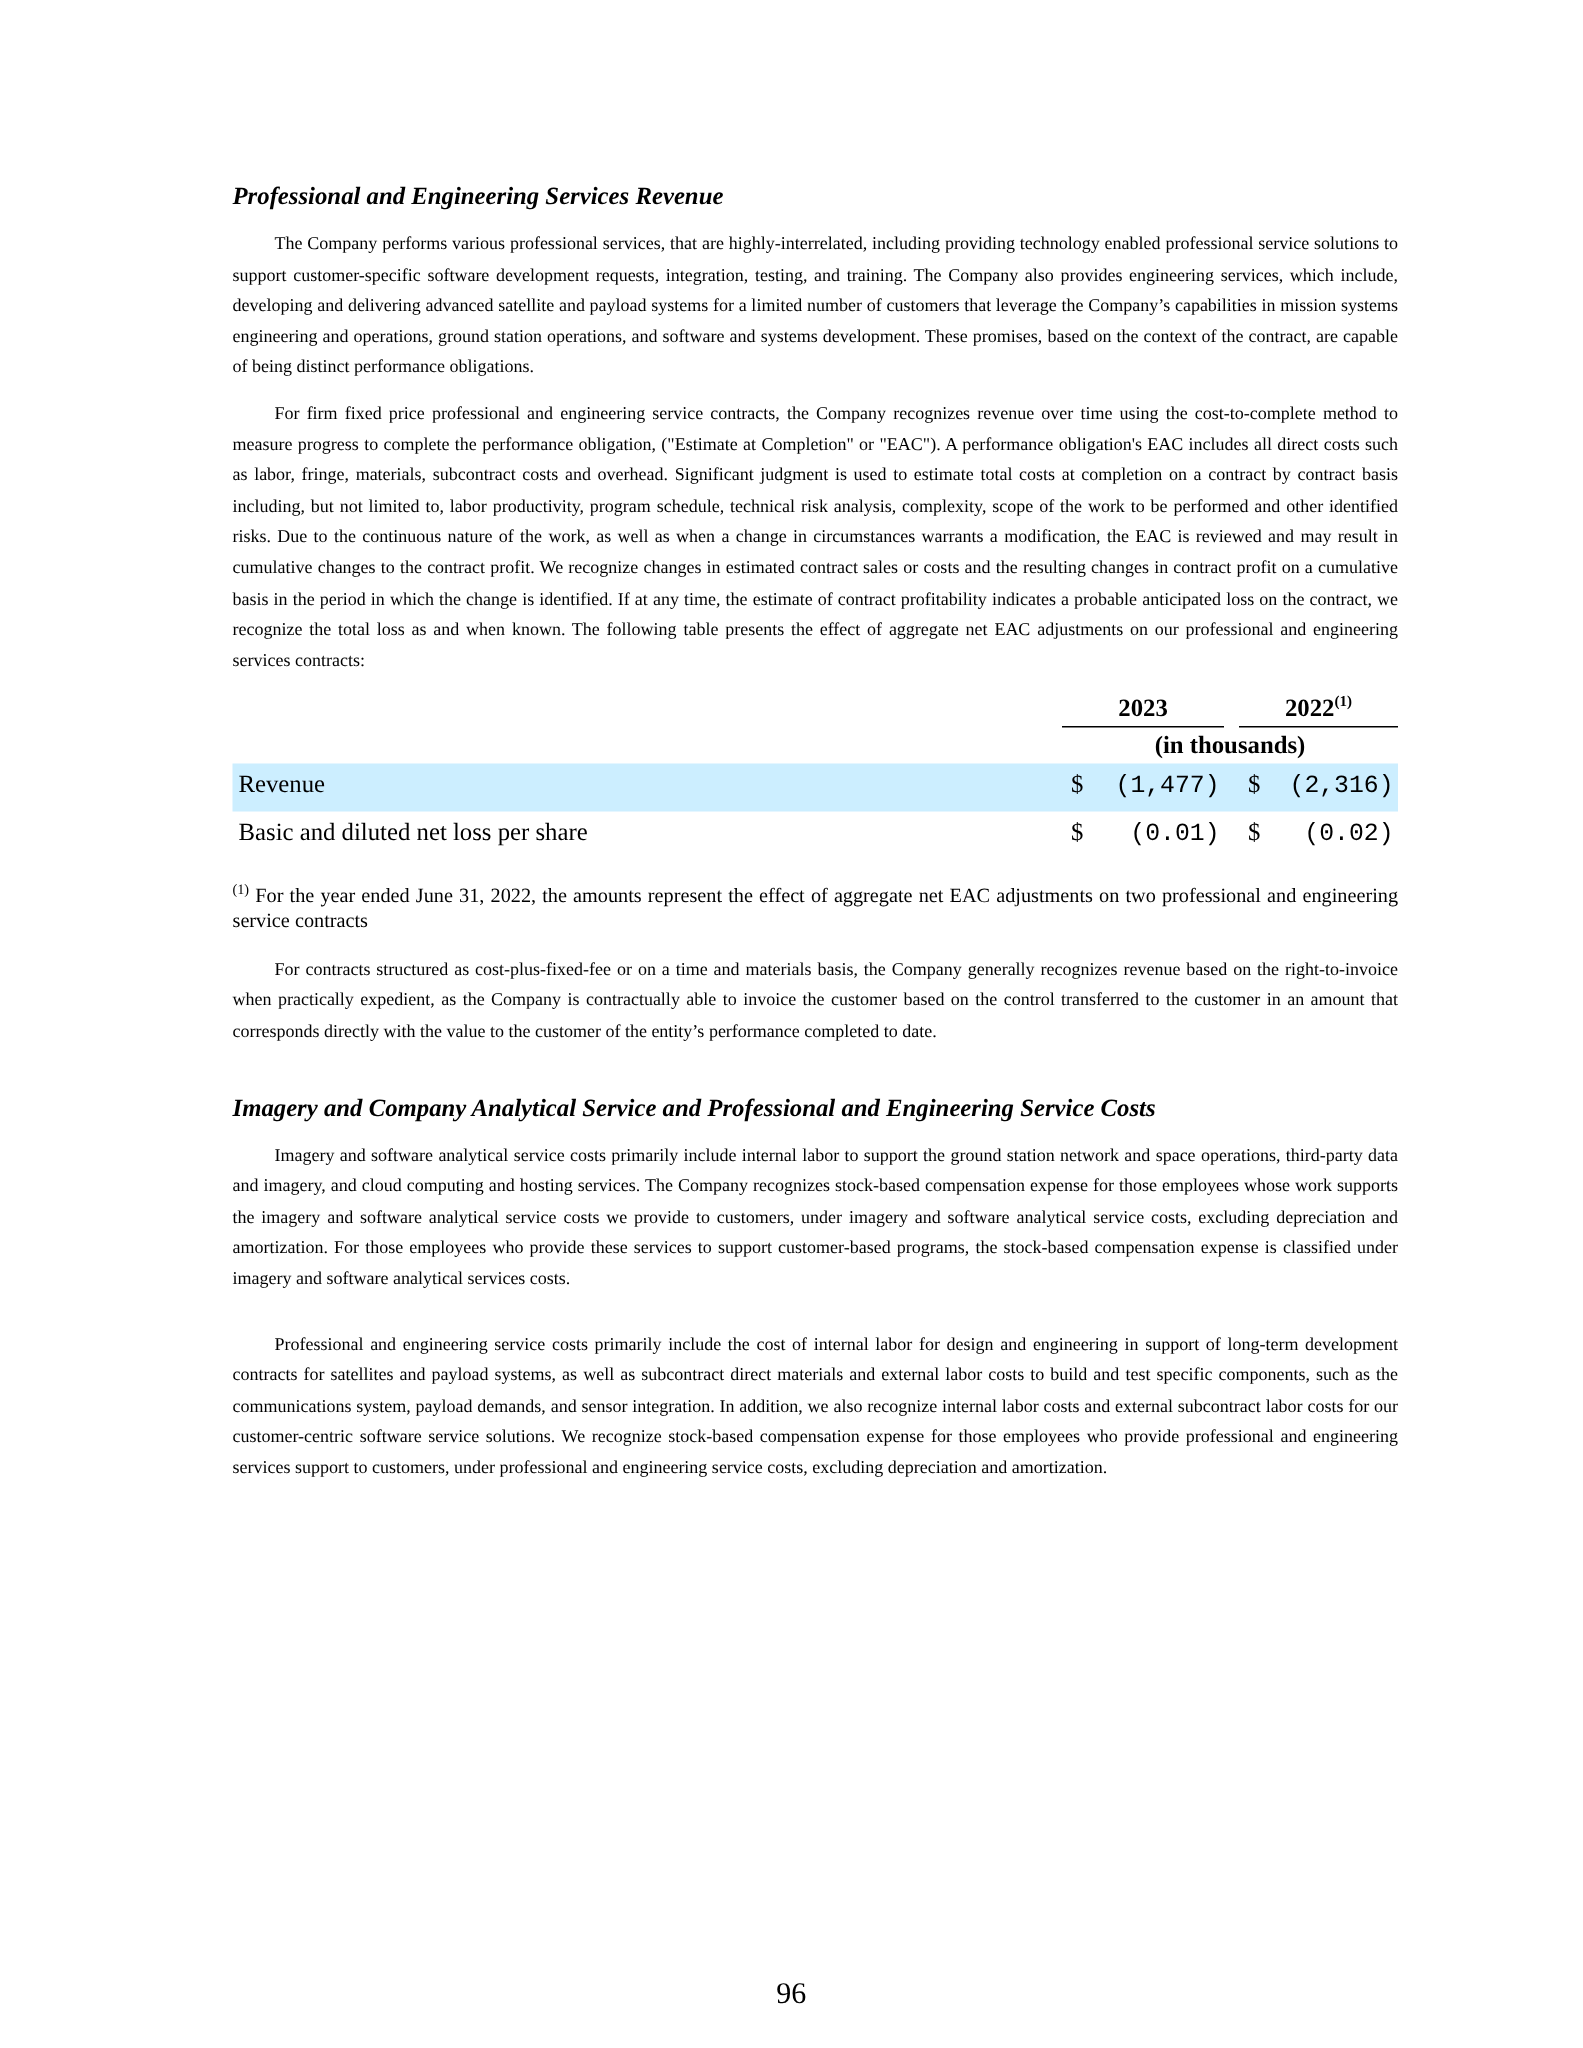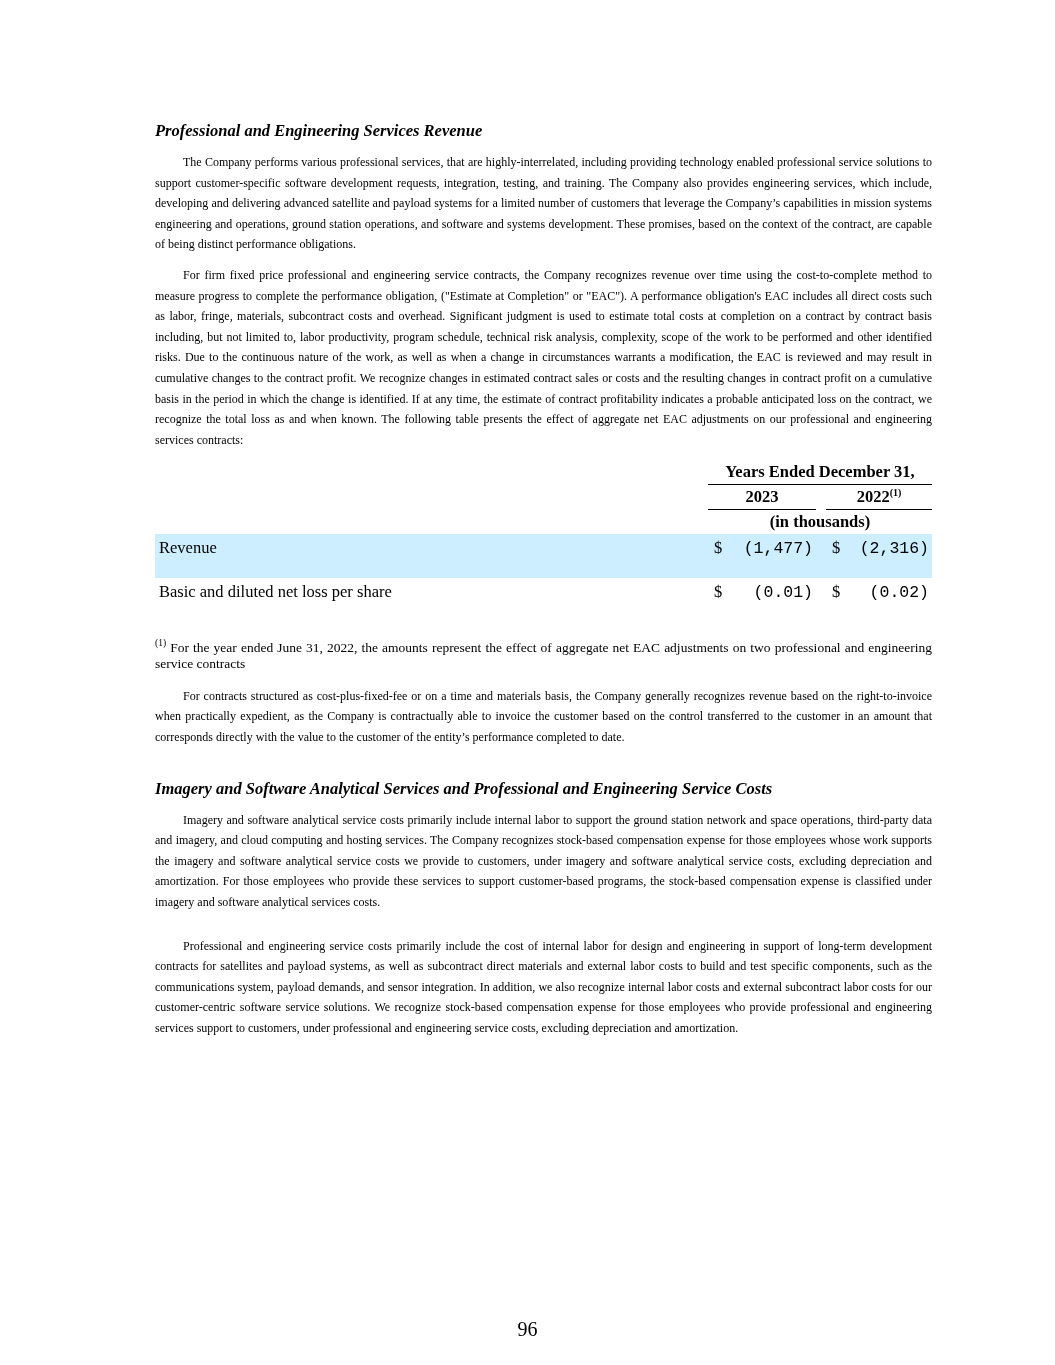--- a/index.html
+++ b/index.html
@@ -30,21 +30,21 @@
     width:100%; border-collapse:collapse;
     margin:8px 0 0 0; font-size:16.5px;
   }
   .fin-table td { vertical-align:bottom; padding:2px 0; }
   .fin-table .hdr { font-weight:bold; }
   .fin-table .center { text-align:center; }
   .fin-table .underline { border-bottom:1.5px solid #000; }
   .fin-table .hdr-sup { font-size:10px; vertical-align:super; line-height:0; font-weight:bold; }
   .fin-table .cur { text-align:left; padding-left:6px; }
   .fin-table .val { text-align:right; padding-right:3px;font-family:Liberation Mono, monospace; }
-  .fin-table .data-row td { padding-top:4px; padding-bottom:20px; }
+  .fin-table .data-row td { padding-top:4px; padding-bottom:8px; }
   .fin-table .highlight td { background:var(--highlight,#cceeff); }
   .fin-table .row-label { padding-left:4px; }
 
   .footnote {
     font-size:13.5px; line-height:16.5px;
     text-align:justify;
     margin:13px 0 13px 0;
   }
   .footnote sup { font-size:9.5px; }
 
@@ -70,24 +70,20 @@
         <col style="width:553px">
         <col style="width:24px">
         <col style="width:84px">
         <col style="width:10px">
         <col style="width:22px">
         <col style="width:84px">
       </colgroup>
       <tbody>
         <tr>
           <td class="plain"></td>
-          <td colspan="5" class="hdr center underline">Years Ended December 31,</td>
-        </tr>
-        <tr>
-          <td class="plain"></td>
           <td colspan="2" class="hdr center underline"><span>2023</span></td>
           <td class="plain"></td>
           <td colspan="2" class="hdr center underline"><span>2022</span><sup class="hdr-sup">(1)</sup></td>
         </tr>
         <tr>
           <td class="plain"></td>
           <td colspan="5" class="hdr center">(in thousands)</td>
         </tr>
         <tr class="data-row highlight">
           <td class="row-label">Revenue</td>
@@ -105,21 +101,21 @@
           <td class="cur">$</td>
           <td class="val">(0.02)</td>
         </tr>
       </tbody>
     </table>
 
     <p class="footnote"><sup>(1)</sup> <span>For the year ended June 31, 2022, the amounts represent the effect of aggregate net EAC adjustments on two professional and engineering service contracts</span></p>
 
     <p class="body-para">For contracts structured as cost-plus-fixed-fee or on a time and materials basis, the Company generally recognizes revenue based on the right-to-invoice when practically expedient, as the Company is contractually able to invoice the customer based on the control transferred to the customer in an amount that corresponds directly with the value to the customer of the entity’s performance completed to date.</p>
 
-    <h2 class="section-heading heading-spaced">Imagery and Software Analytical Services and Professional and Engineering Service Costs</h2>
+    <h2 class="section-heading heading-spaced">Imagery and Company Analytical Service and Professional and Engineering Service Costs</h2>
 
     <p class="body-para">Imagery and software analytical service costs primarily include internal labor to support the ground station network and space operations, third-party data and imagery, and cloud computing and hosting services. The Company recognizes stock-based compensation expense for those employees whose work supports the imagery and software analytical service costs we provide to customers, under imagery and software analytical service costs, excluding depreciation and amortization. For those employees who provide these services to support customer-based programs, the stock-based compensation expense is classified under imagery and software analytical services costs.</p>
 
     <p class="body-para para-spaced">Professional and engineering service costs primarily include the cost of internal labor for design and engineering in support of long-term development contracts for satellites and payload systems, as well as subcontract direct materials and external labor costs to build and test specific components, such as the communications system, payload demands, and sensor integration. In addition, we also recognize internal labor costs and external subcontract labor costs for our customer-centric software service solutions. We recognize stock-based compensation expense for those employees who provide professional and engineering services support to customers, under professional and engineering service costs, excluding depreciation and amortization.</p>
 
   </main>
 
   <div class="page-number">96</div>
 </div>
 

